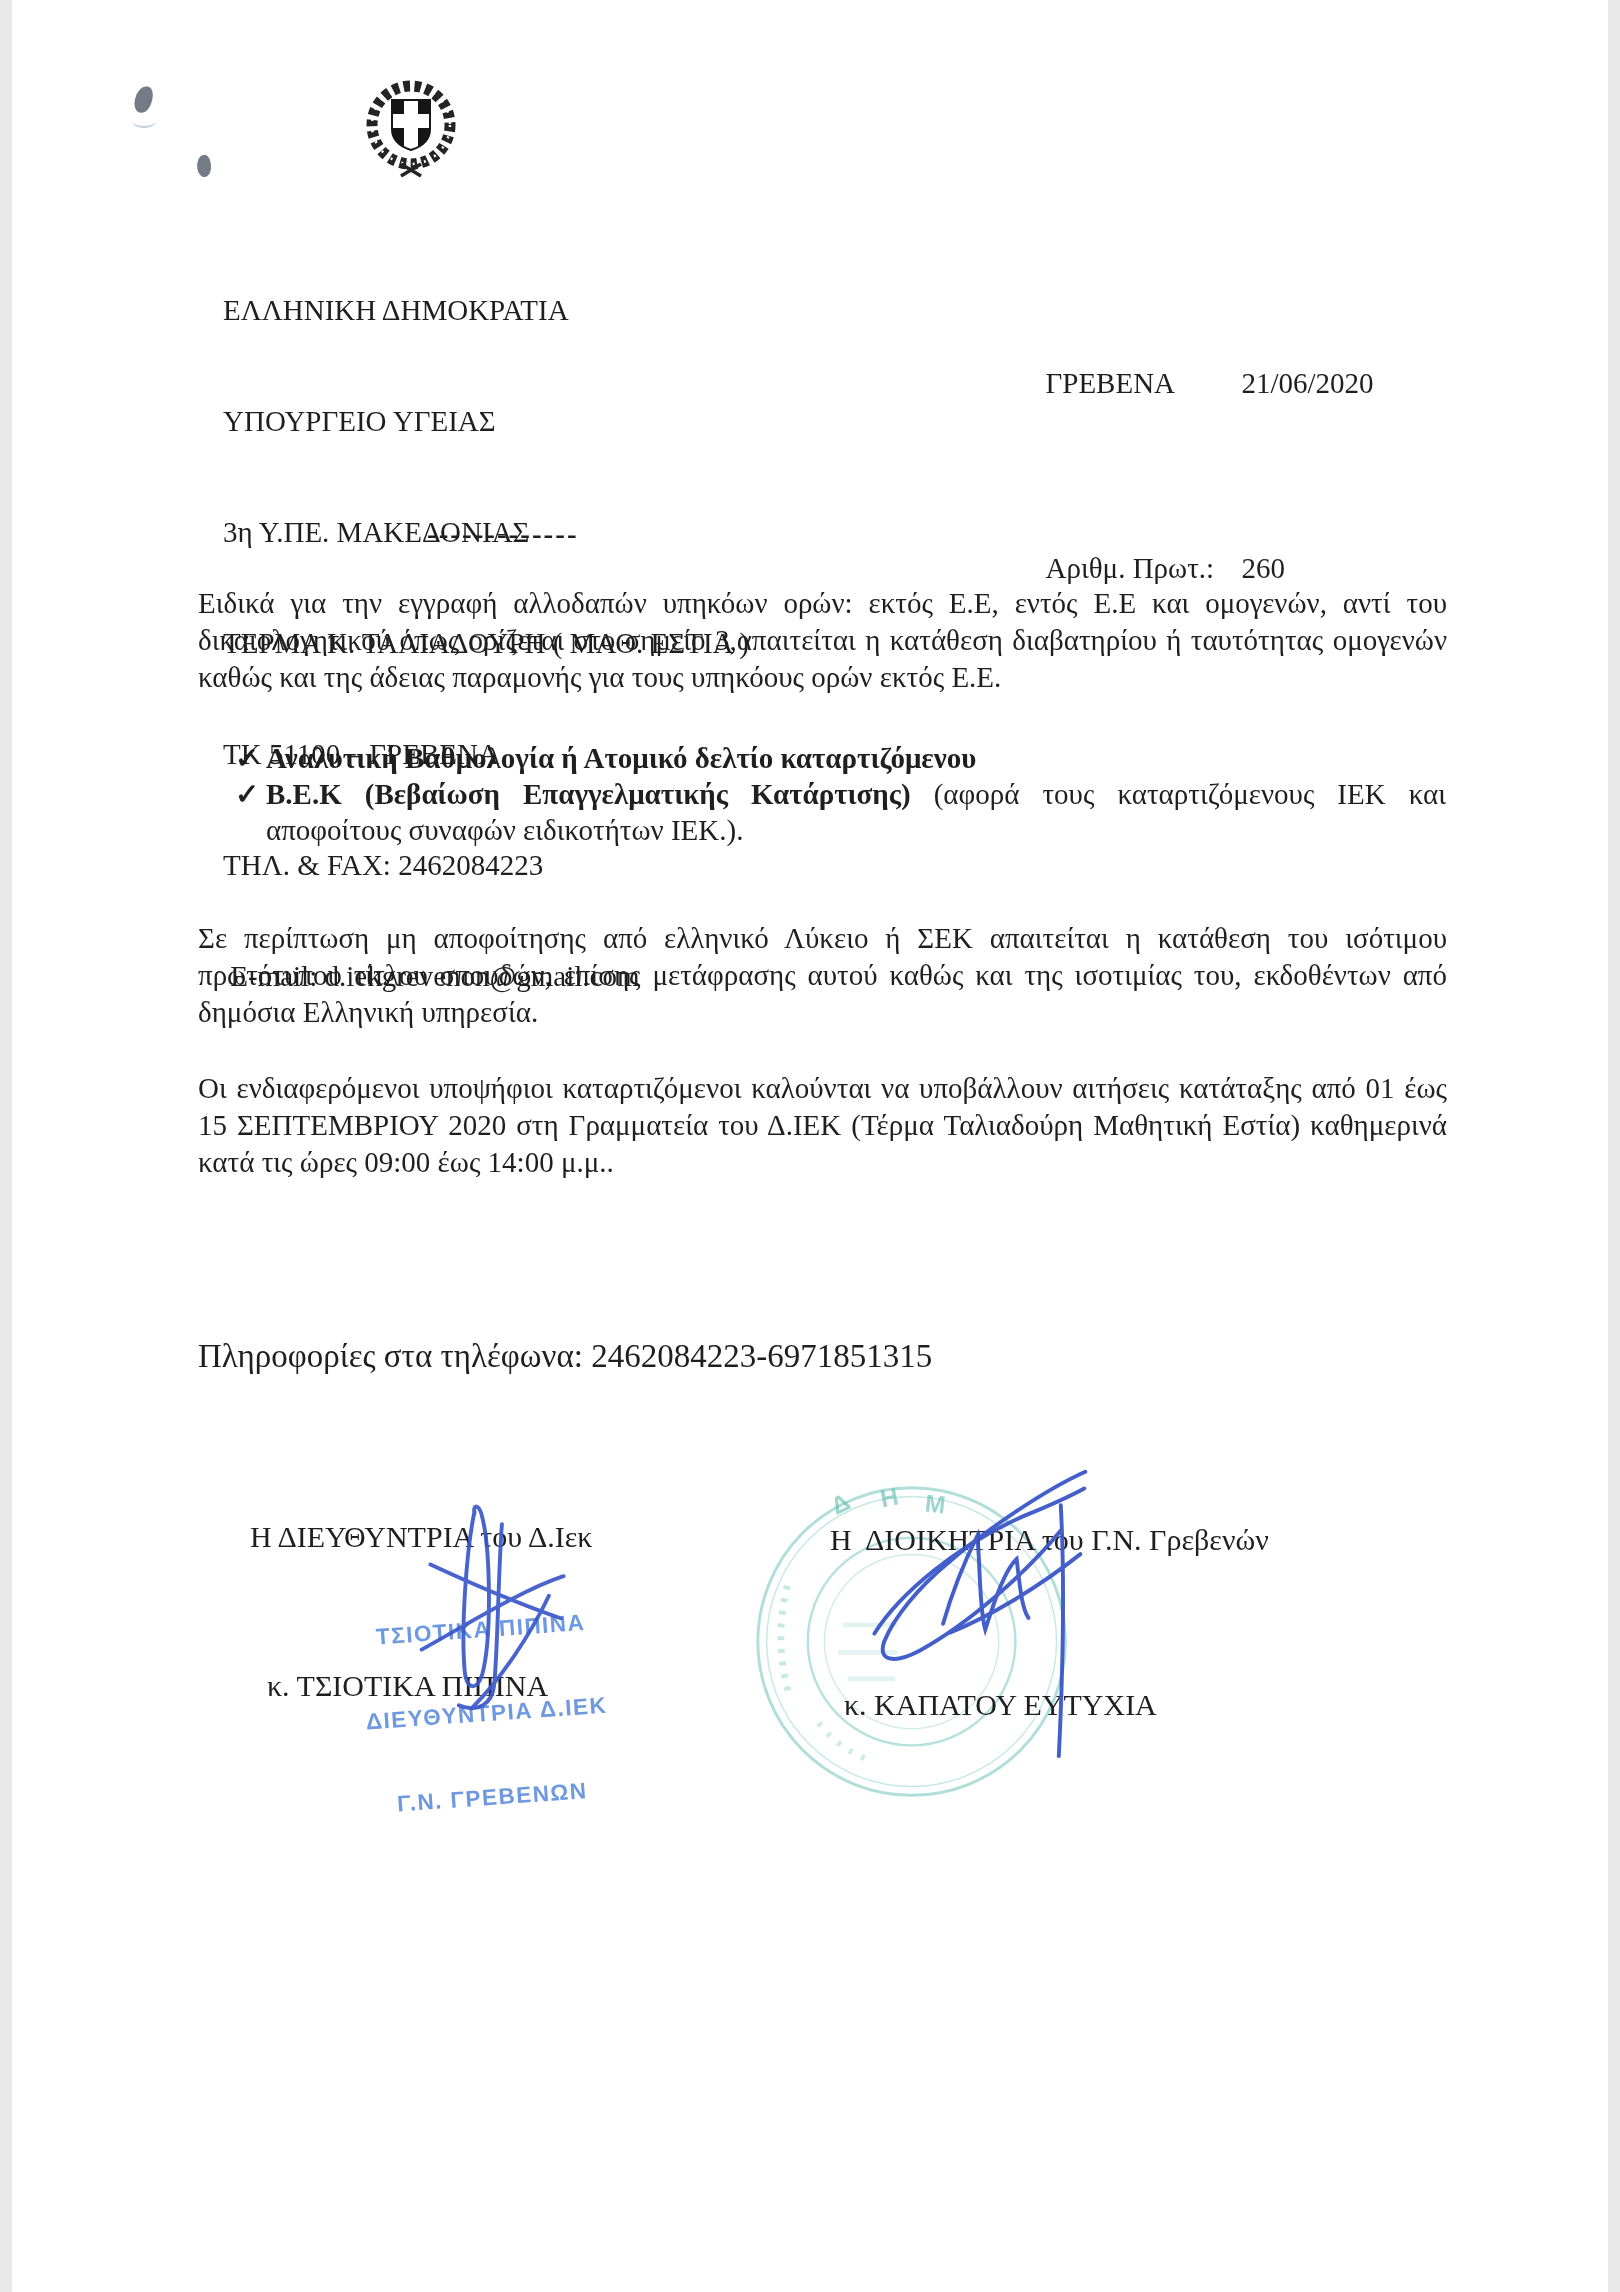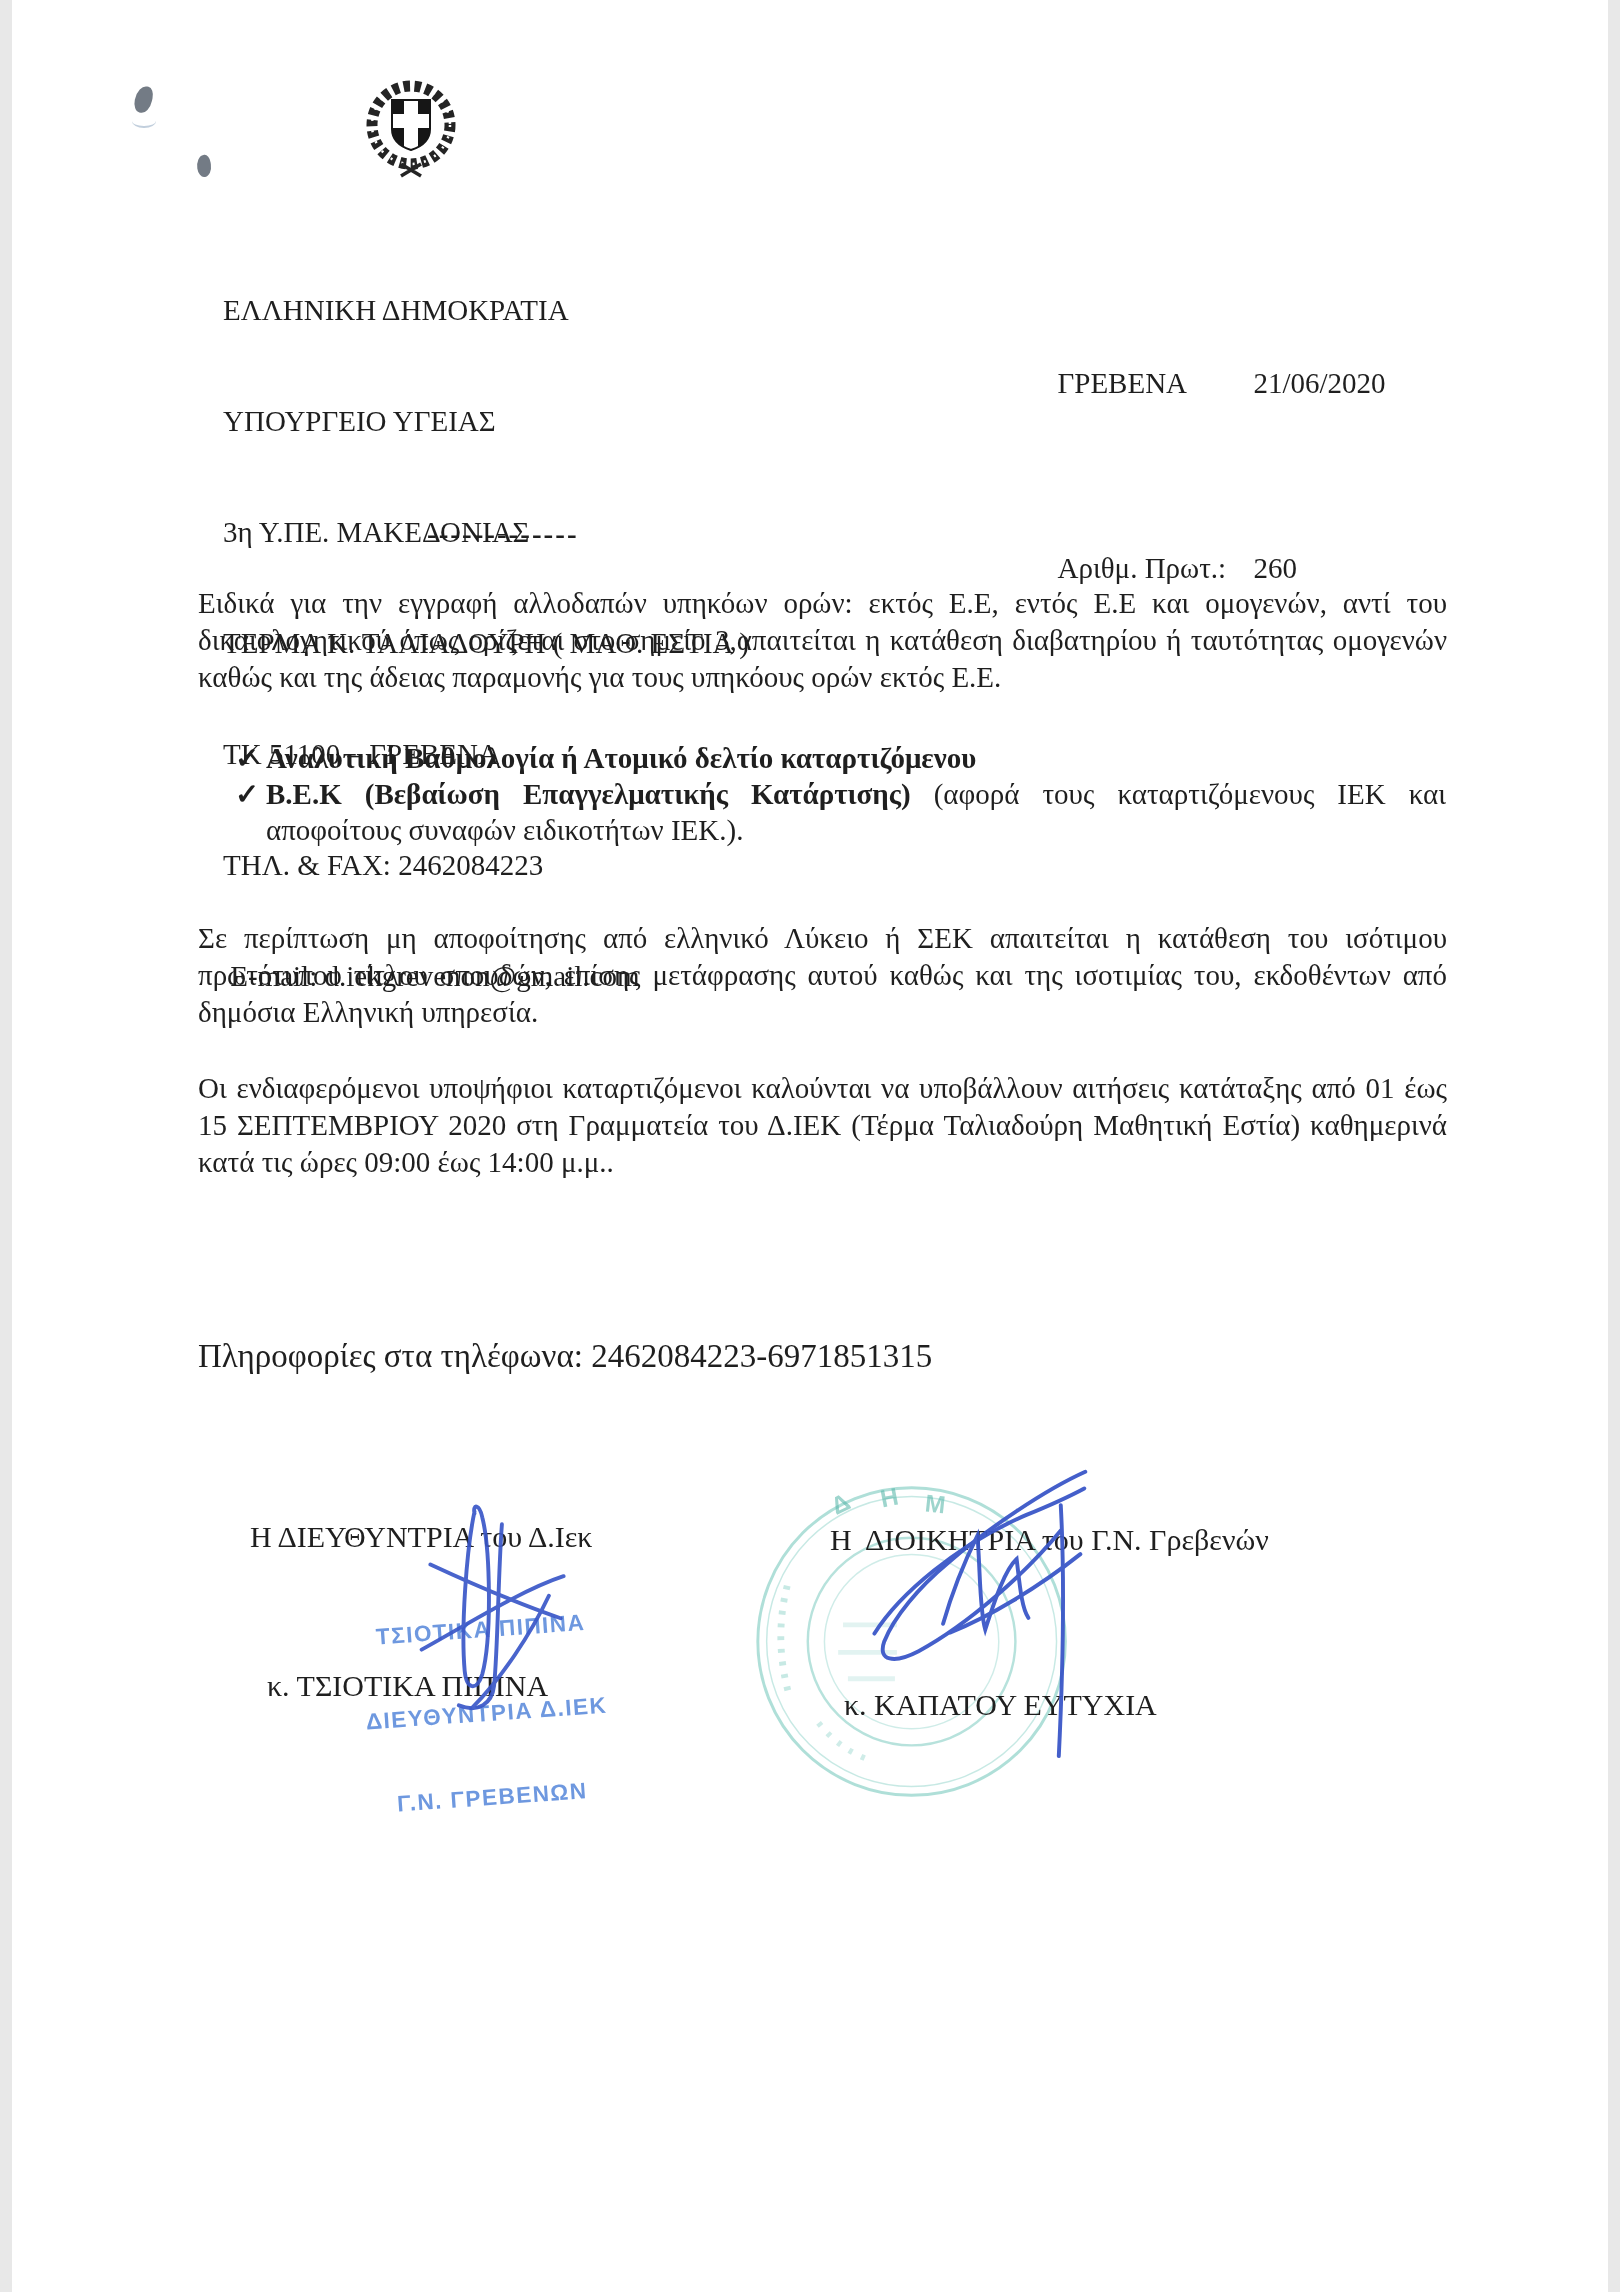--- a/index.html
+++ b/index.html
@@ -11,21 +11,21 @@
   }
   .abs { position:absolute; }
 
   
   .speck { position:absolute; background:#5a6470; border-radius:60% 40% 55% 45%; opacity:.85; }
   .speck-curve { position:absolute; width:23.5px; height:11.8px; border:0; border-bottom:2.9px solid #a9bccf; border-radius:50%; opacity:.7; }
 
   
   .org-block { left:211px; top:218px; font-size:29px; line-height:37px; white-space:pre; }
   .meta-block { left:990px; top:254px; font-size:29px; line-height:37px; white-space:pre; }
-  .meta-label { display:inline-block; width:196px;margin-left:12px; }
+  .meta-label { display:inline-block; width:196px; }
   .separator { left:415px; top:518px; font-size:29px; font-weight:bold; letter-spacing:2px; white-space:pre; }
 
   
   .bodytext { font-size:29px; line-height:37px; text-align:justify;margin-top:32px; }
   .para1 { left:186px; top:553px; width:1249px; }
   .para2 { left:186px; top:888px; width:1249px; }
   .para34 { left:186px; top:1038px; width:1249px; line-height:37px; }
   .para34 p { margin:0; }
   .checklist { left:223px; top:740px; width:1211px; list-style:none; margin:0; padding:0;
                font-size:29px; line-height:36px; }

